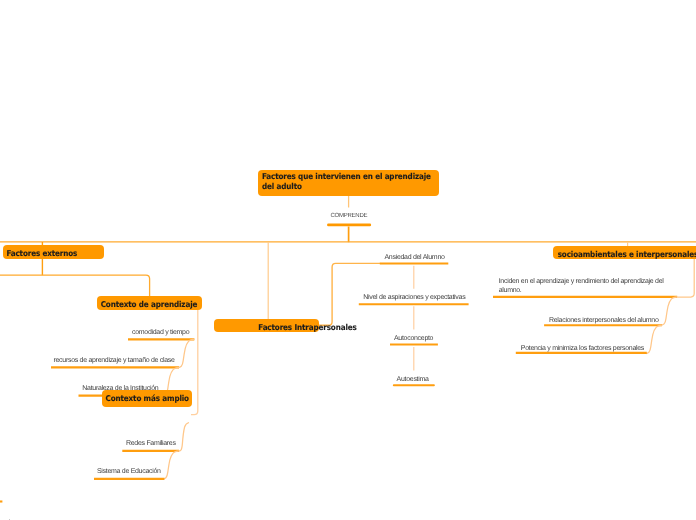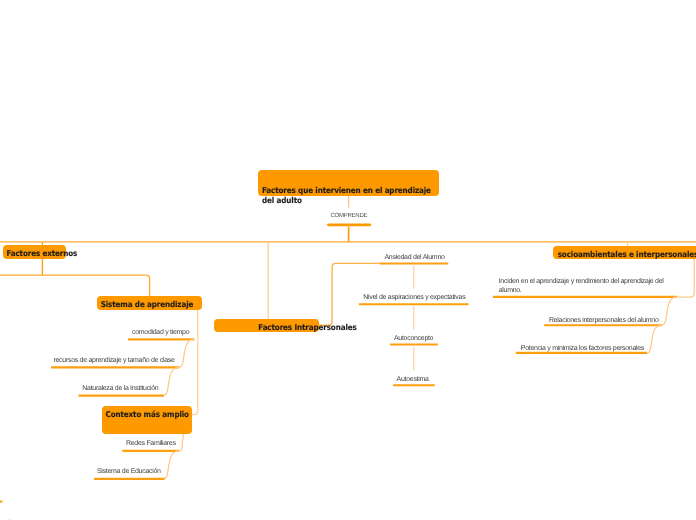--- a/index.html
+++ b/index.html
@@ -8,21 +8,21 @@
        font-family:"DejaVu Sans",sans-serif;
        -webkit-font-smoothing:antialiased;text-rendering:geometricPrecision;}
   #canvas{position:absolute;left:0;top:0;width:696px;height:520px;overflow:hidden;}
   svg.links{position:absolute;left:0;top:0;width:696px;height:520px;}
 
   .node{position:absolute;background:#FF9900;border-radius:4px;color:#1c1c1c;
         font-family:"DejaVu Sans Condensed","DejaVu Sans",sans-serif;font-weight:bold;
         font-size:8px;letter-spacing:-0.12px;white-space:nowrap;box-sizing:border-box;
         -webkit-text-stroke:0.1px #1c1c1c;
         padding:4px 3.4px 0;line-height:9.6px;}
-  .node.multi{white-space:normal;padding:16px 4px 0;line-height:9.5px;}
+  .node.multi{white-space:normal;padding:2px 4px 0;line-height:9.5px;}
 
   .leaf{position:absolute;color:#3f3f3f;font-family:"Liberation Sans",sans-serif;
         font-size:7px;letter-spacing:-0.3px;white-space:nowrap;line-height:9px;}
   .leaf.wrap{white-space:normal;}
 
   .tag{position:absolute;color:#4a4a4a;font-family:"Liberation Sans",sans-serif;
        font-size:6px;letter-spacing:-0.25px;white-space:nowrap;}
 </style>
 </head>
 <body>
@@ -80,33 +80,33 @@
       <path d="M515.8 352.9 L646.8 352.9" stroke="#FF9E0F" stroke-width="2.1" stroke-linecap="butt"></path>
     </g>
   </svg>
 
   <div class="node multi" style="left:258px;top:170px;width:181px;height:26px;">
     <span>Factores que intervienen en el aprendizaje del adulto</span>
   </div>
 
   <div class="tag" style="left:330.5px;top:213px;">COMPRENDE</div>
 
-  <div class="node" style="left:3px;top:245.4px;width:63px;height:13.2px;">
+  <div class="node" style="left:3px;top:245.4px;width:101px;height:13.2px;">
     <span>Factores externos</span>
   </div>
 
   <div class="node" style="left:97.3px;top:296.4px;width:105px;height:13.2px;">
-    <span>Sistema de aprendizaje</span>
+    <span>Contexto de aprendizaje</span>
   </div>
 
   <div class="leaf" style="left:132px;top:328px;">comodidad y tiempo</div>
   <div class="leaf" style="left:53.5px;top:356px;">recursos de aprendizaje y tamaño de clase</div>
   <div class="leaf" style="left:82.3px;top:384px;">Naturaleza de la Institución</div>
 
-  <div class="node" style="left:102.1px;top:406px;width:89.7px;height:28px;">
+  <div class="node" style="left:102.1px;top:390px;width:89.7px;height:17px;">
     <span>Contexto más amplio</span>
   </div>
 
   <div class="leaf" style="left:126px;top:439px;">Redes Familiares</div>
   <div class="leaf" style="left:97px;top:467px;">Sistema de Educación</div>
 
   <div style="position:absolute;left:8.6px;top:518.7px;width:1.6px;height:1.6px;background:#c9c9c9;"></div>
 
   <div class="node" style="left:214.3px;top:318.6px;width:104.5px;height:13.2px;padding-left:44px;">
     <span>Factores Intrapersonales</span>

